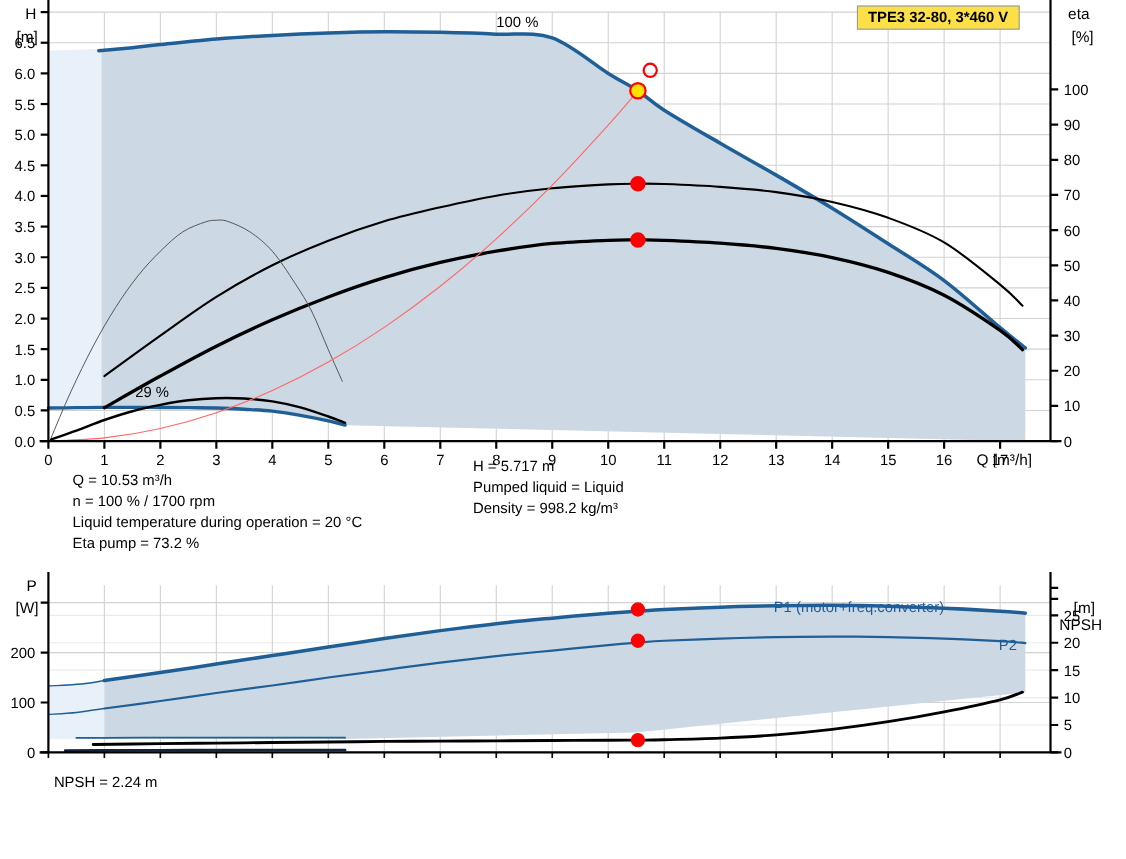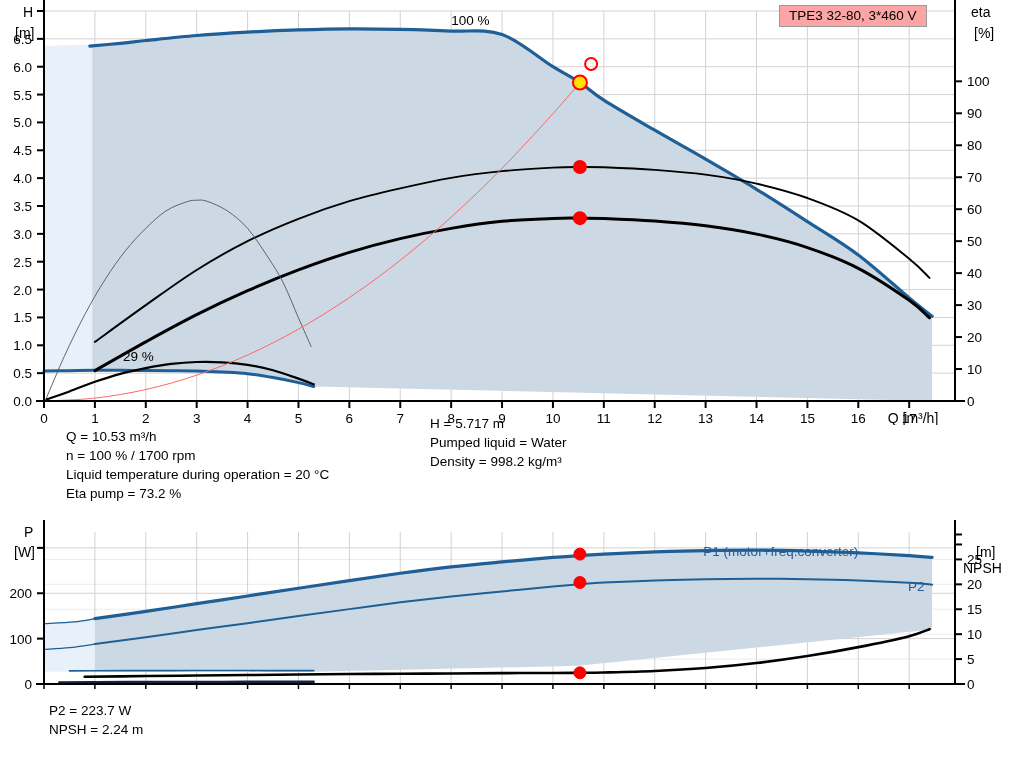--- a/index.html
+++ b/index.html
@@ -13,22 +13,22 @@
   }
   .chart-wrap{position:absolute;left:0;top:0;width:1024px;}
   svg{display:block;}
   text{font-family:"Liberation Sans", sans-serif;}
   .tick-label{font-size:13.5px;fill:#000;}
   .axis-title{font-size:14px;fill:#000;}
   .curve-label{font-size:13.5px;fill:#000;}
   .series-label{font-size:13.5px;fill:#1f5c99;}
   .info-block{position:absolute;font-size:13.5px;color:#000;line-height:19px;white-space:nowrap;}
   .title-box{
-    position:absolute;border:1px solid #9a9a9a;background:#fca5a5;
-    font-size:13.5px;padding:2px 9px 3px 9px;color:#000;white-space:nowrap;
+    position:absolute;border:1px solid #9a9a9a;background:#fde047;
+    font-size:13.5px;padding:2px 9px 3px 9px;color:#000;white-space:nowrap;font-weight:bold;
   }
 </style>
 </head>
 <body>
 
 <div class="chart-wrap">
   <svg id="svg-top" width="1024" height="425">
       <g>
         <rect x="44" y="11" width="911" height="390" fill="#ffffff"></rect>
         <line x1="44" y1="11" x2="44" y2="401" stroke="#d2d2d2" stroke-width="1"></line>
@@ -183,21 +183,21 @@
 <div class="info-block" style="left:974px;top:24px;font-size:14px;">[%]</div>
 
 <div class="info-block" style="left:66px;top:427px;">
   <div>Q = 10.53 m³/h</div>
   <div>n = 100 % / 1700 rpm</div>
   <div>Liquid temperature during operation = 20 °C</div>
   <div>Eta pump = 73.2 %</div>
 </div>
 <div class="info-block" style="left:430px;top:414px;">
   <div>H = 5.717 m</div>
-  <div>Pumped liquid = Water</div>
+  <div>Pumped liquid = Liquid</div>
   <div>Density = 998.2 kg/m³</div>
 </div>
 
 <div class="chart-wrap" style="top:520px;">
   <svg id="svg-bottom" width="1024" height="175">
       <g>
         <rect x="44" y="12" width="911" height="152" fill="#ffffff"></rect>
         <line x1="44" y1="12" x2="44" y2="164" stroke="#d2d2d2" stroke-width="1"></line>
         <line x1="94.89385474860336" y1="12" x2="94.89385474860336" y2="164" stroke="#d2d2d2" stroke-width="1"></line>
         <line x1="145.78770949720672" y1="12" x2="145.78770949720672" y2="164" stroke="#d2d2d2" stroke-width="1"></line>
@@ -286,15 +286,14 @@
       </g>
     </svg>
 </div>
 
 <div class="info-block" style="left:24px;top:523px;font-size:14px;">P</div>
 <div class="info-block" style="left:14px;top:543px;font-size:14px;">[W]</div>
 <div class="info-block" style="left:963px;top:523px;font-size:14px;margin-top:36px;">NPSH</div>
 <div class="info-block" style="left:976px;top:543px;font-size:14px;">[m]</div>
 
 <div class="info-block" style="left:49px;top:701px;">
-  <div>P2 = 223.7 W</div>
   <div>NPSH = 2.24 m</div>
 </div>
 
 </body></html>

